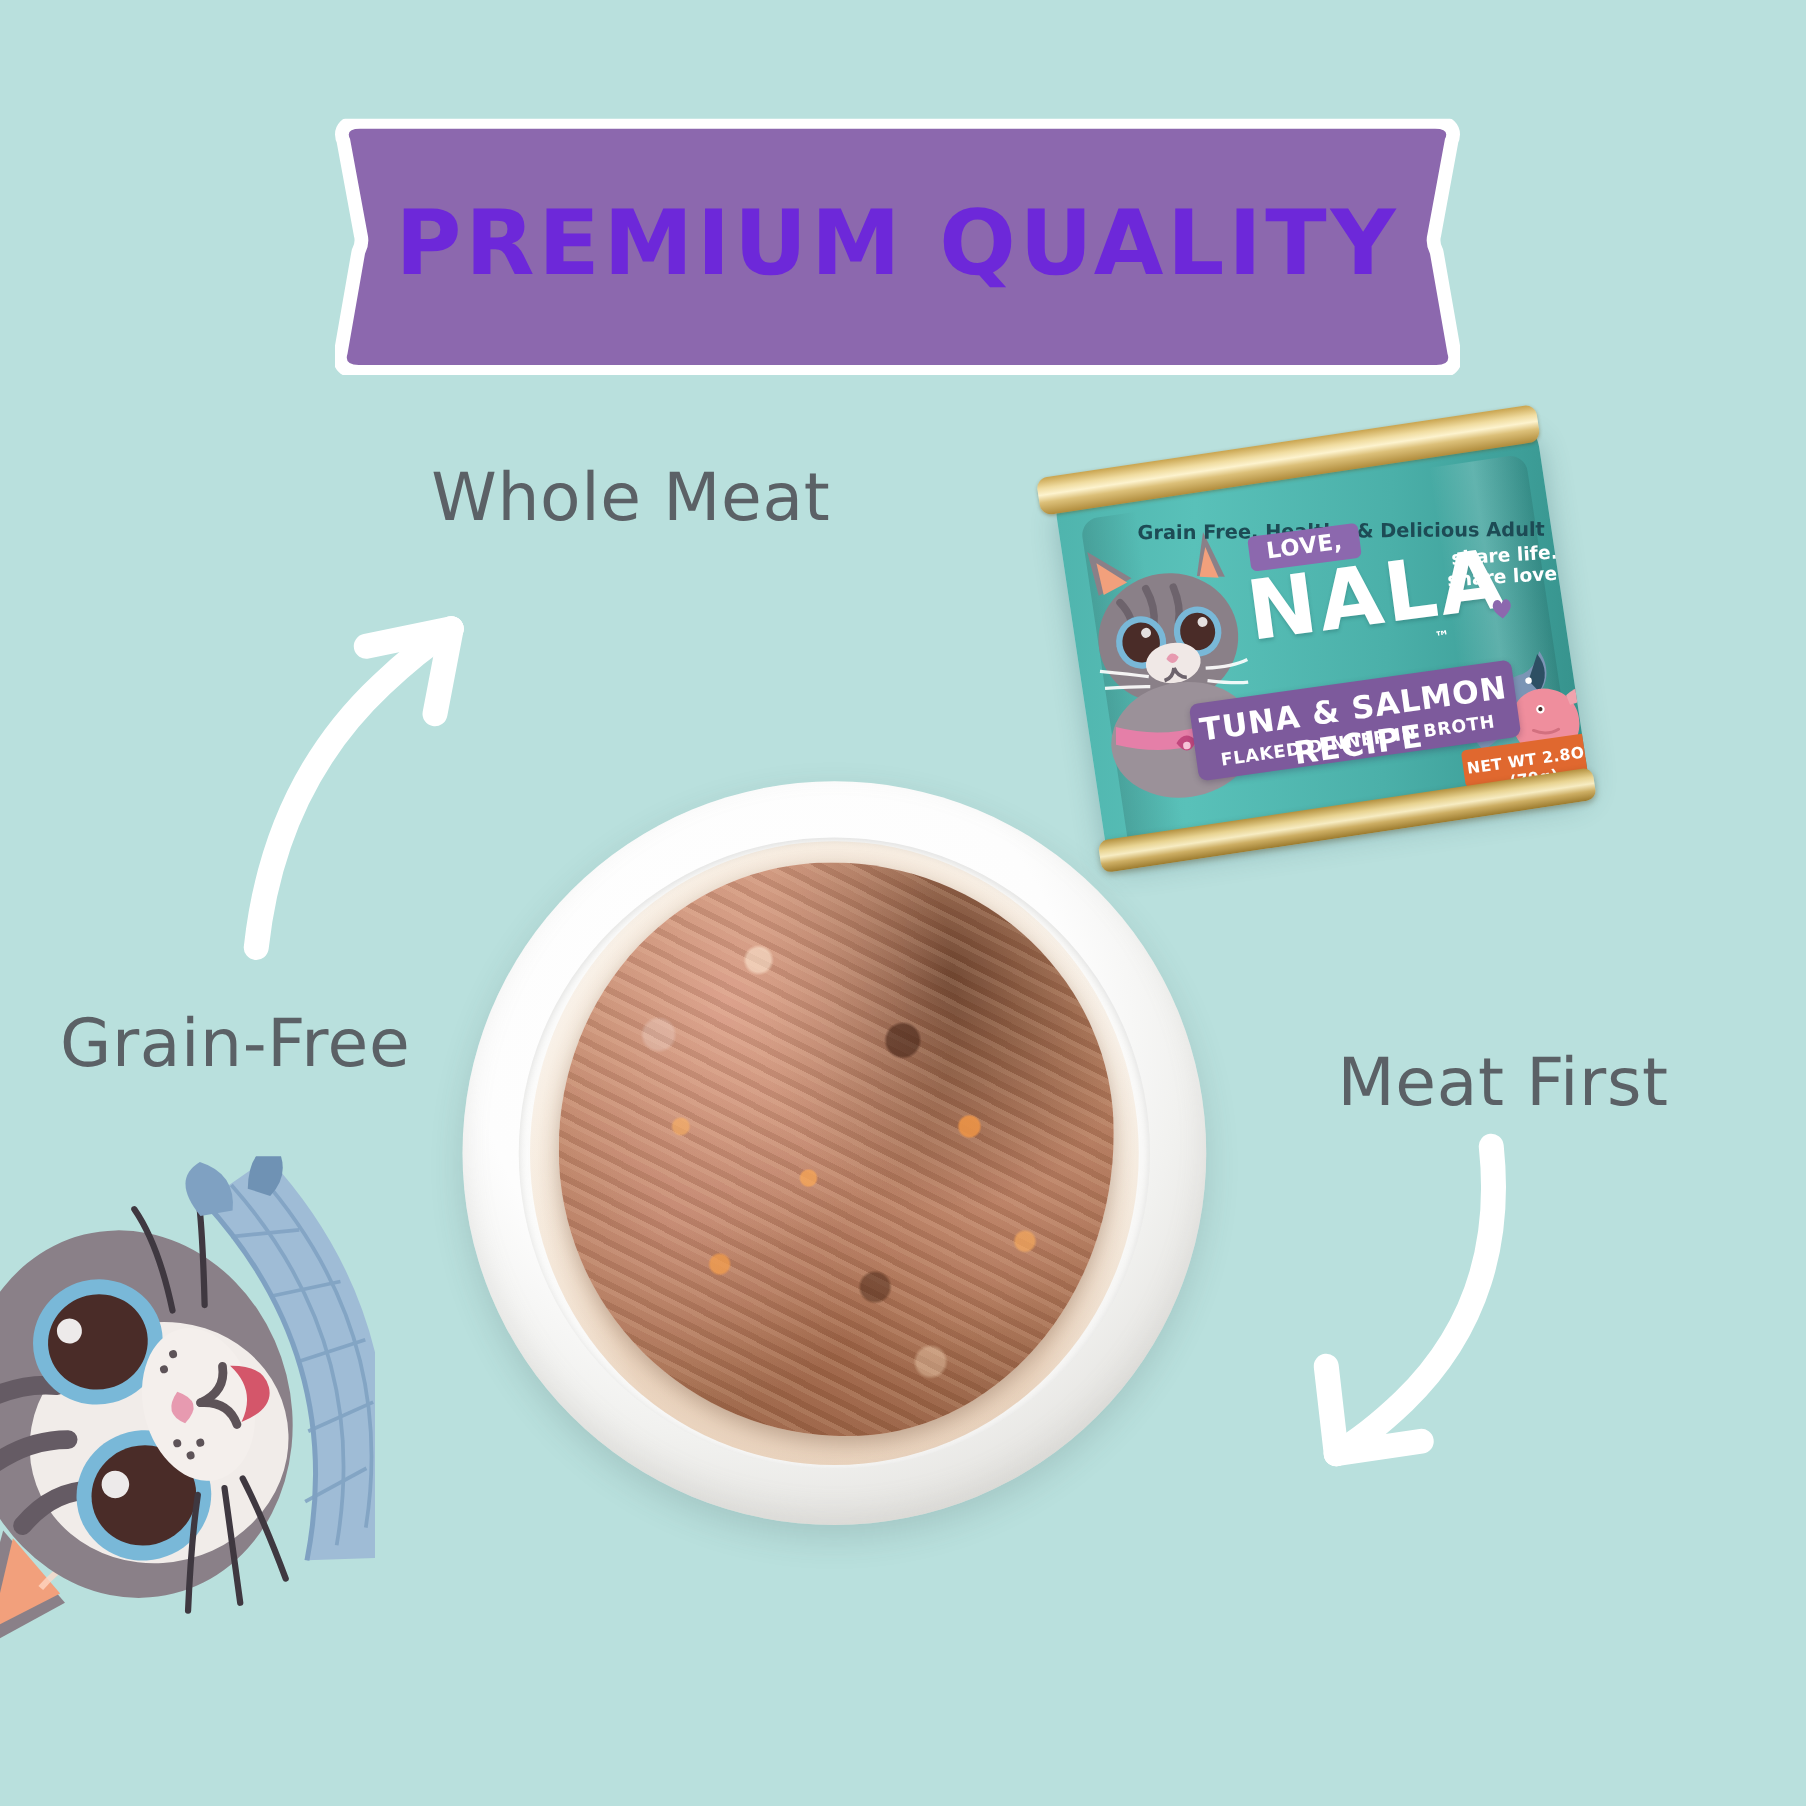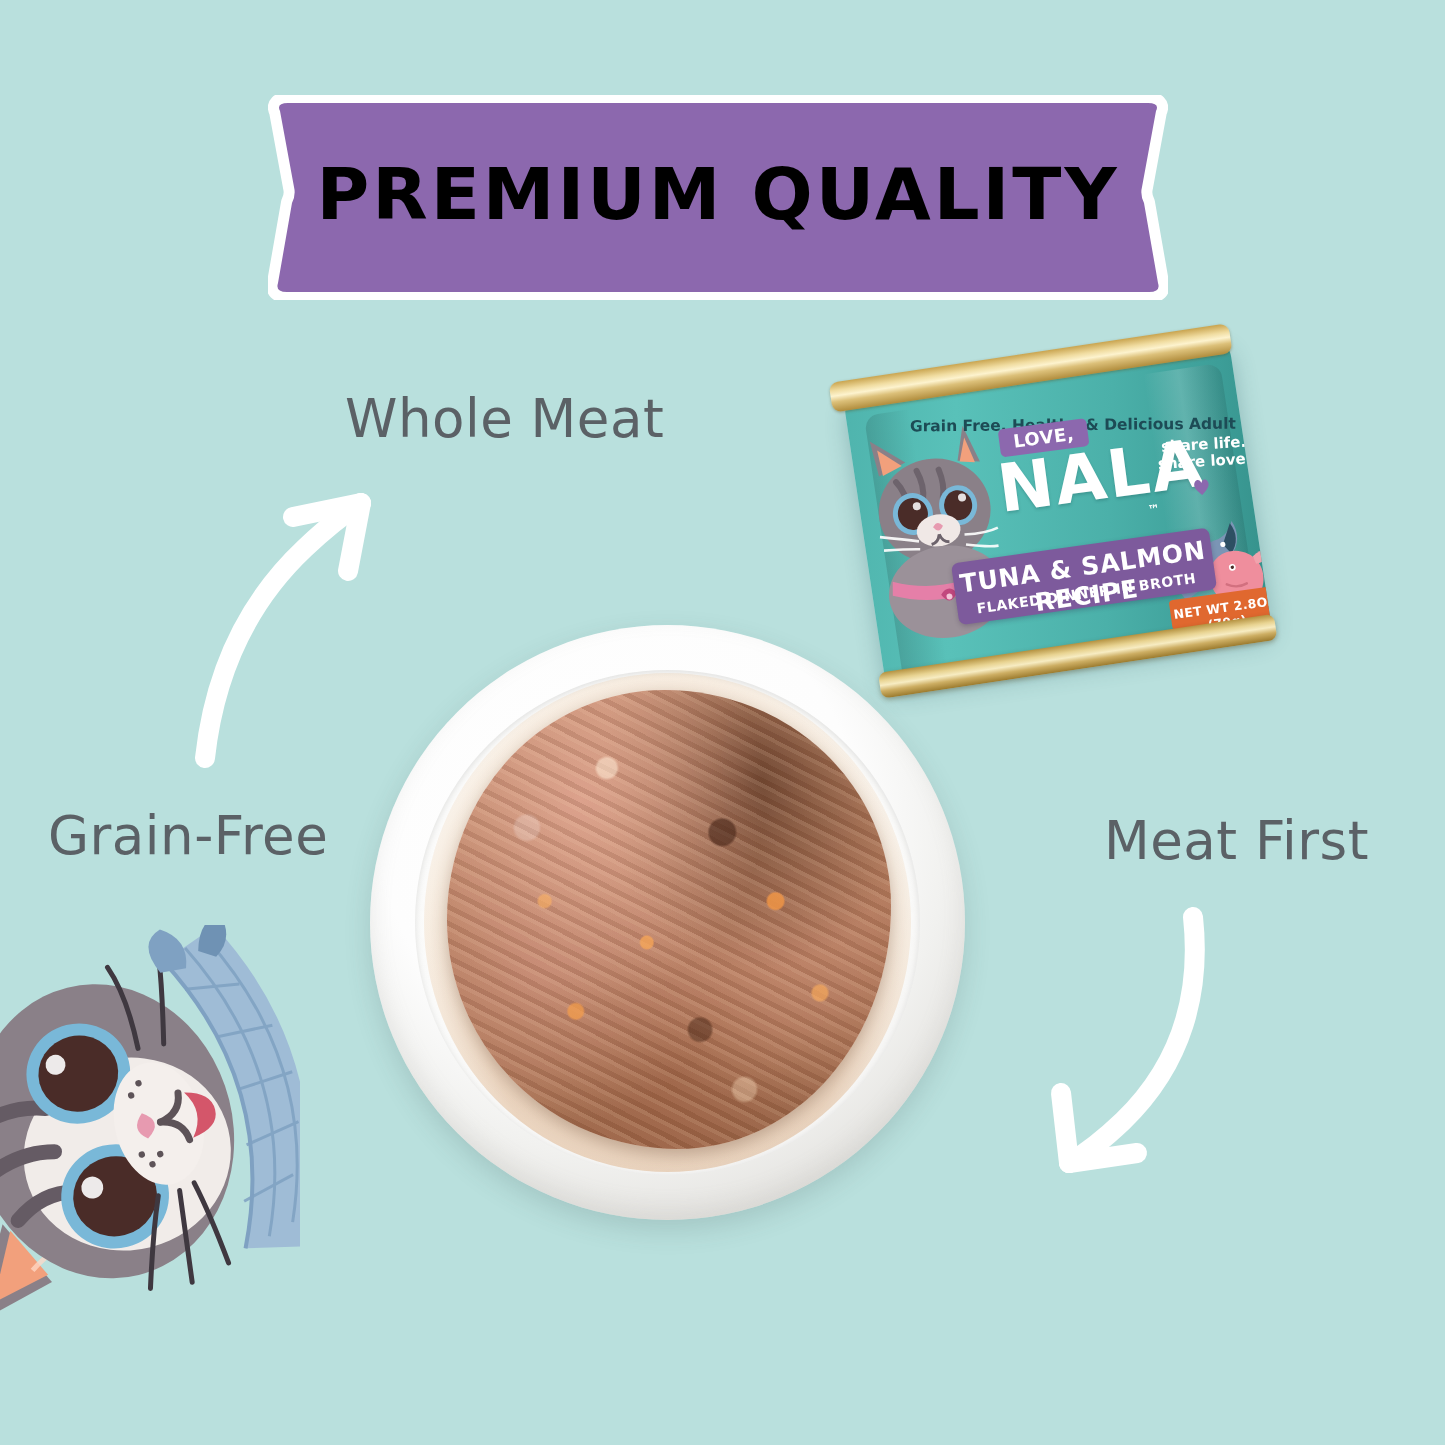--- a/index.html
+++ b/index.html
@@ -11,40 +11,40 @@
     position:relative;
   }
   .stage{position:absolute;inset:0;width:1445px;height:1445px;}
 
   
   .banner-wrap{position:absolute;left:268px;top:95px;width:900px;height:205px;}
   .banner-outline{position:absolute;inset:0;}
   .banner-text{
     position:absolute;left:0;top:0;width:900px;height:205px;
     display:flex;align-items:center;justify-content:center;
-    color:#000000;
+    color:#6d28d9;
     font-family:"DejaVu Sans", sans-serif;
     font-size:72px;font-weight:700;letter-spacing:3px;
     text-transform:uppercase;
     padding-bottom:8px;box-sizing:border-box;
     z-index:4;pointer-events:none;
   }
 
   
   .flabel{
     position:absolute;
     color:#5b6166;
     font-family:"DejaVu Sans", sans-serif;
     font-size:53px;font-weight:400;
     letter-spacing:0.5px;
     white-space:nowrap;
   }
-  #lbl-whole{left:345px;top:368px;margin-top:20px;}
+  #lbl-whole{left:345px;top:368px;}
   #lbl-grain{left:48px;top:805px;}
-  #lbl-meat{left:1070px;top:810px;margin-left:34px;}
+  #lbl-meat{left:1070px;top:836px;}
   .flabel-block{
     position:absolute;left:0;top:1245px;width:1445px;
     text-align:center;
     color:#5b6166;
     font-family:"DejaVu Sans", sans-serif;
     font-size:53px;line-height:1.18;font-weight:400;
   }
 
   
   .arrow{position:absolute;}

